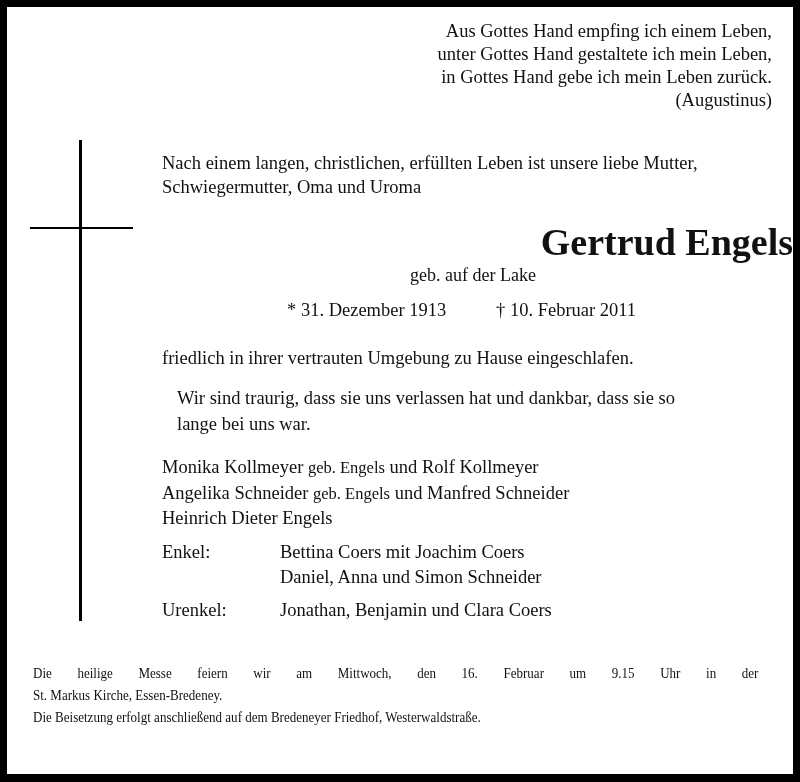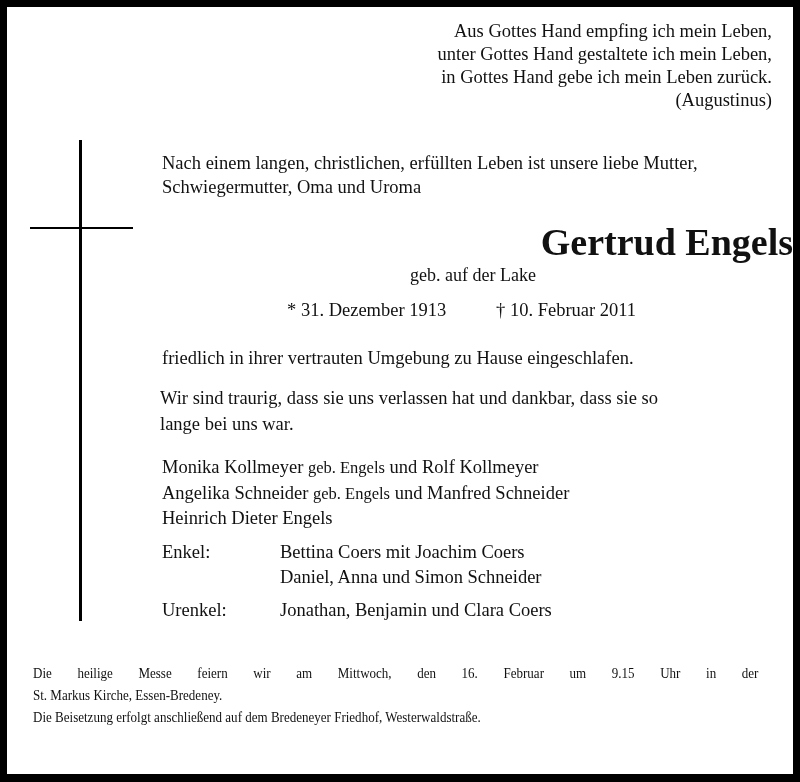--- a/index.html
+++ b/index.html
@@ -26,40 +26,40 @@
     font-size: 38px; font-weight: bold; line-height: 44px; padding-left: 146px; box-sizing: border-box;
   }
   .maiden {
     left: 0; width: 786px; top: 257px; text-align: center;
     font-size: 18px; line-height: 22px; padding-left: 146px; box-sizing: border-box;
   }
   .dates { top: 292px; font-size: 18.5px; line-height: 22px; }
   .birth { left: 280px; }
   .death { left: 489px; }
   .p1 { left: 155px; top: 339px; font-size: 18.5px; line-height: 24px; }
-  .p2 { left: 153px; top: 378px; font-size: 18.5px; line-height: 26px; }
+  .p2 { left: 170px; top: 378px; font-size: 18.5px; line-height: 26px; }
   .family { left: 155px; top: 448px; font-size: 18.5px; line-height: 24.5px; }
   .small { font-size: 16.5px; }
   .rel { position: absolute; left: 155px; font-size: 18.5px; line-height: 24.5px; white-space: nowrap; }
   .rel .lab { position: absolute; left: 0; }
   .rel .names { position: absolute; left: 118px; }
   .footer {
     left: 26px; top: 656px; width: 725px; font-size: 14px; line-height: 22px;
     white-space: normal;
   }
   .footer .line1 { display: block; text-align: justify; text-align-last: justify; transform: scaleX(0.93); transform-origin: left; width: 780px; }
   .footer .line { display: block; transform: scaleX(0.93); transform-origin: left; white-space: nowrap; }
 </style>
 </head>
 <body>
 
 <div class="page">
 
   <div class="motto">
-    <div>Aus Gottes Hand empfing ich mein Leben,</div>
+    <div>Aus Gottes Hand empfing ich einem Leben,</div>
     <div>unter Gottes Hand gestaltete ich mein Leben,</div>
     <div>in Gottes Hand gebe ich mein Leben zurück.</div>
     <div>(Augustinus)</div>
   </div>
 
   <div>
     <div class="cross-v"></div>
     <div class="cross-h"></div>
   </div>
 

